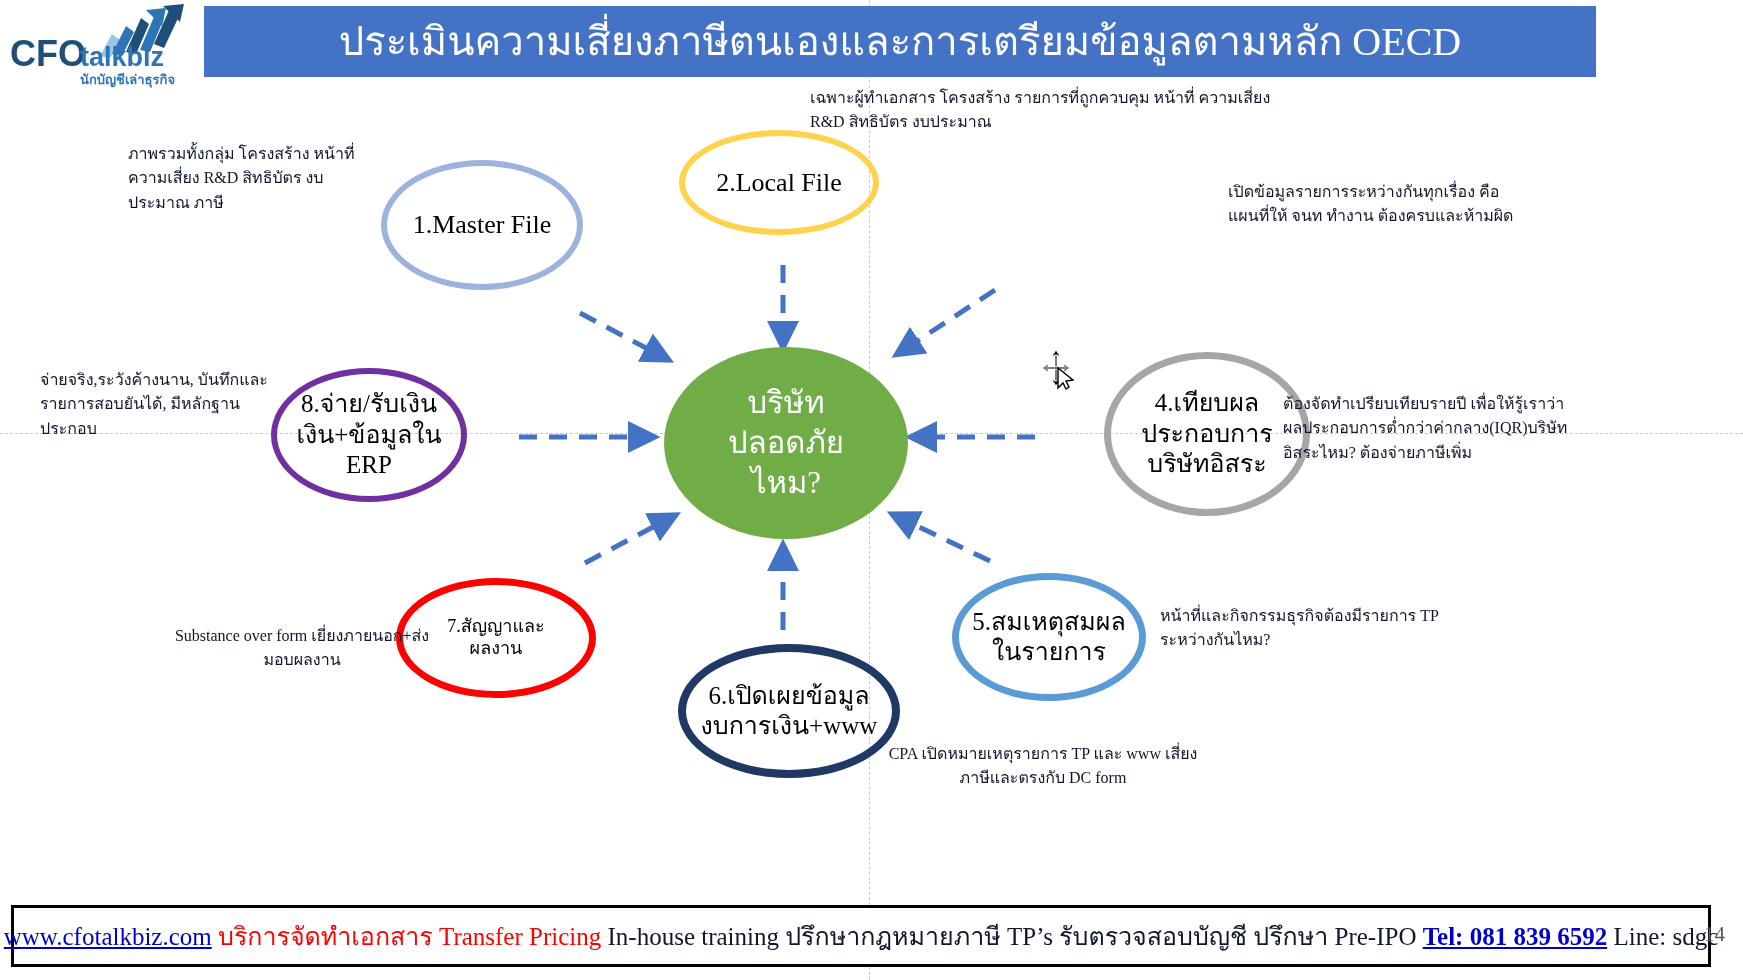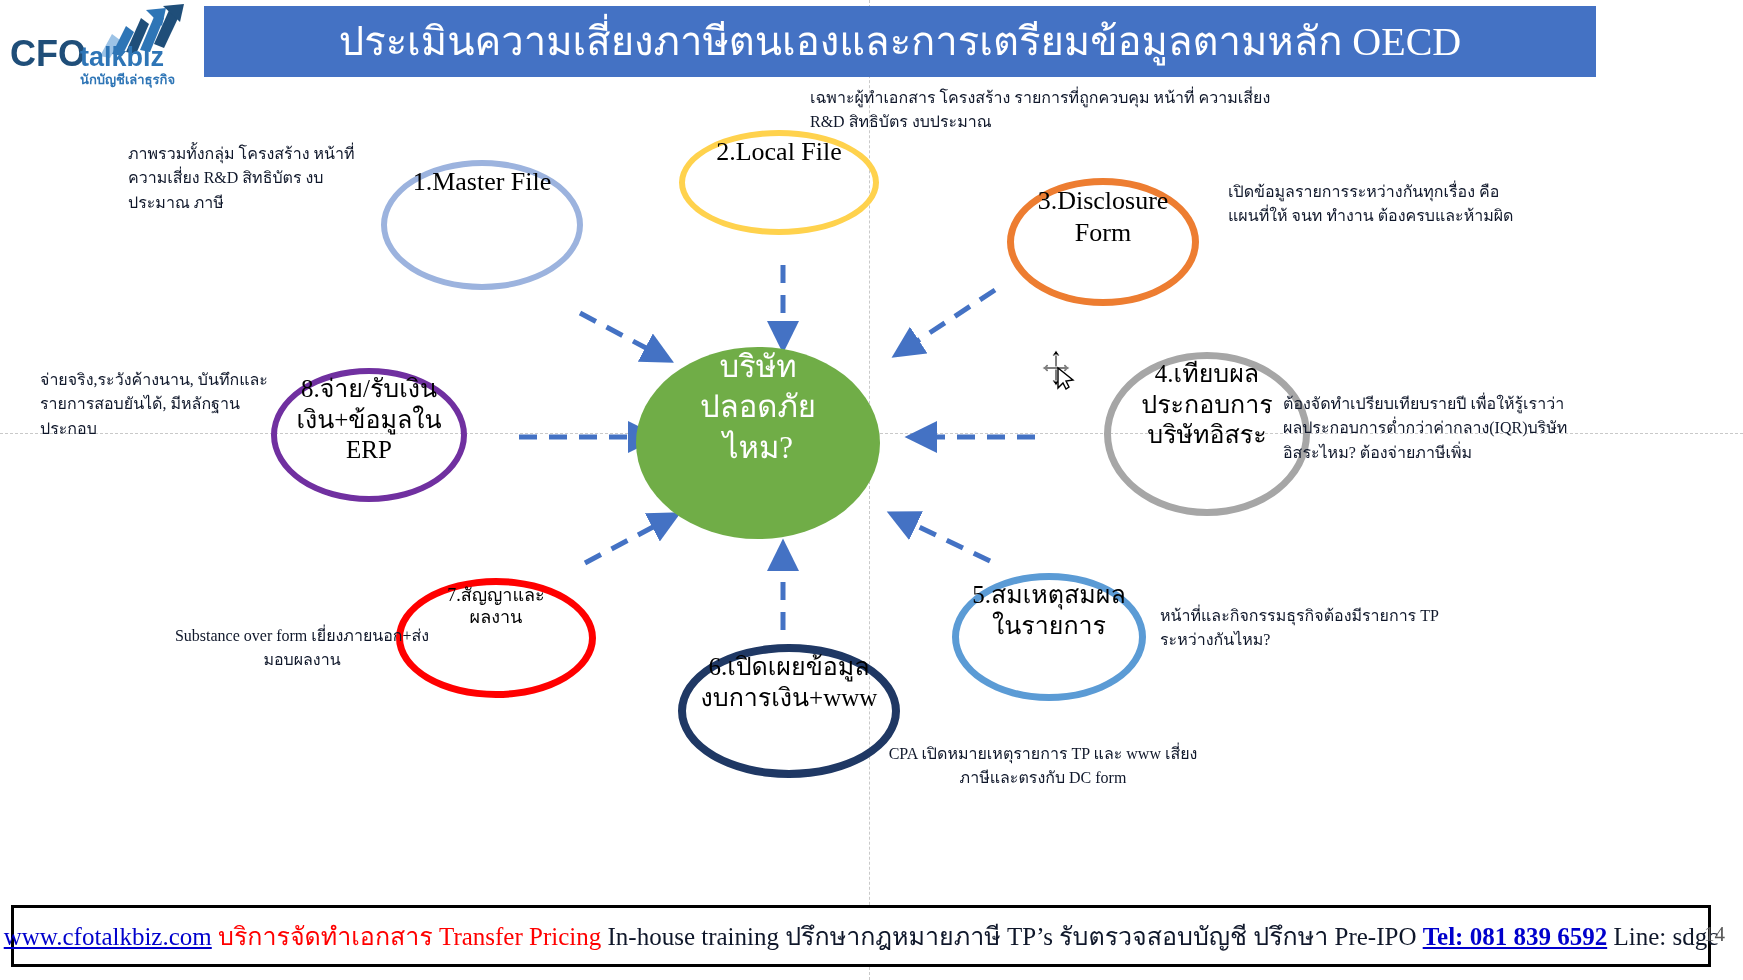--- a/index.html
+++ b/index.html
@@ -60,31 +60,32 @@
   #logo {
     position: absolute;
     left: 8px; top: 4px;
     width: 190px; height: 90px;
   }
 
   
   .node {
     position: absolute;
     display: flex;
+    align-items: center;
     justify-content: center;
     text-align: center;
     border-radius: 50%;
     box-sizing: border-box;
     font-family: "Liberation Serif", serif;
     line-height: 1.22;
   }
   .node span { display: block; padding: 0 6px; }
 
   #node-center {
-    left: 636px; top: 347px;
+    left: 664px; top: 347px;
     width: 244px; height: 192px;
     background: #70ad47;
     border: none;
     color: #ffffff;
     font-size: 31px;
     line-height: 1.3;
   }
 
   #node-1 { left: 381px; top: 160px; width: 202px; height: 130px;
             border: 6px solid #9cb3de; font-size: 26px; }
@@ -219,26 +220,20 @@
   </div>
 
   <div class="node" id="node-1">
     <span>1.Master File</span>
   </div>
 
   <div class="node" id="node-2">
     <span>2.Local File</span>
   </div>
 
-  <div class="node" id="node-3">
-    <div>
-      <span>3.Disclosure</span>
-      <span>Form</span>
-    </div>
-  </div>
 
   <div class="node" id="node-4">
     <div>
       <span>4.เทียบผล</span>
       <span>ประกอบการ</span>
       <span>บริษัทอิสระ</span>
     </div>
   </div>
 
   <div class="node" id="node-5">

